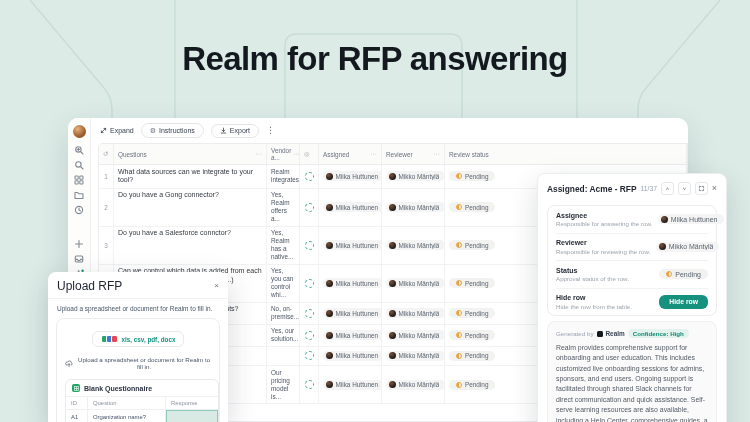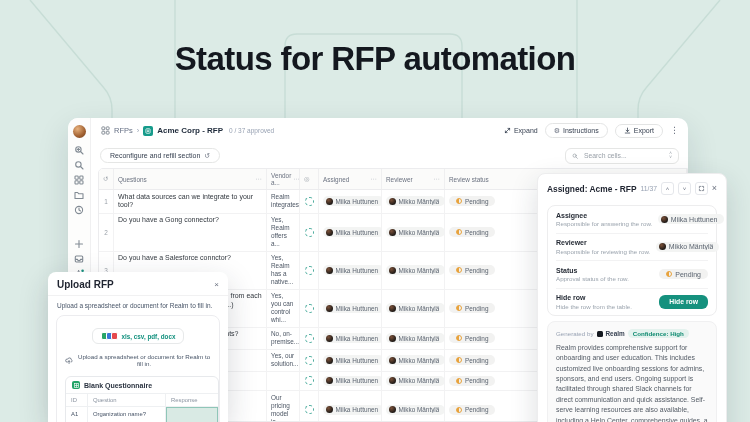--- a/index.html
+++ b/index.html
@@ -87,21 +87,21 @@
   .gen-by{font-size:6.2px;color:#98a2b3;white-space:nowrap;}
   .realm-logo{width:6px;height:6px;border-radius:1.5px;background:#14181f;flex:none;}
   .gen-name{font-size:6.4px;font-weight:700;color:#374151;}
   .conf-chip{background:#e4f2ee;color:#0e8a70;font-size:6.2px;font-weight:700;padding:1px 5px;border-radius:7px;white-space:nowrap;}
   .ans-text{margin-top:5px;font-size:6.9px;color:#525a64;line-height:1.5;}
 
   
   .modal{position:absolute;left:48px;top:272px;width:180px;height:150px;background:#fff;border-radius:8px 8px 0 0;
     box-shadow:0 10px 30px rgba(31,41,55,.18);z-index:30;overflow:hidden;}
   .m-head{display:flex;align-items:center;justify-content:space-between;padding:7px 9px 5px;border-bottom:1px solid #f1f1f2;}
-  .m-title{font-size:10px;font-weight:700;color:#1f2430;}
+  .m-title{font-size:12px;font-weight:400;color:#1f2430;}
   .m-close{font-size:8px;color:#6b7280;line-height:1;}
   .m-sub{padding:6px 9px 2px;font-size:6.5px;color:#475467;}
   .m-inner{margin:4px 8px 0;border:1px solid #ececef;border-radius:8px;padding:10px 8px 0;text-align:center;}
   .file-pill{display:inline-flex;align-items:center;gap:4px;border:1px solid #e7e9ea;border-radius:6px;padding:3px 8px;background:#fff;}
   .f-icons{display:flex;}
   .f-ic{width:7px;height:8px;border-radius:2px;margin-right:-2px;border:1px solid #fff;box-sizing:border-box;}
   .f-xls{background:#27a567;}
   .f-doc{background:#3878d8;}
   .f-pdf{background:#e5484d;margin-right:0;}
   .file-types{font-size:6.3px;font-weight:700;color:#12917e;}
@@ -124,21 +124,21 @@
   <svg class="bg-lines" width="750" height="422" viewBox="0 0 750 422">
     <g fill="none" stroke="#c7ddd6" stroke-width="1.4">
       <path d="M30,0 L104,88 Q112,97 112,110 L112,422"></path>
       <path d="M175,0 L175,422"></path>
       <path d="M285,422 L285,46 Q285,34 297,34 L450,34 Q462,34 462,46 L462,422"></path>
       <path d="M577,0 L577,422"></path>
       <path d="M720,0 L646,88 Q638,97 638,110 L638,422"></path>
     </g>
   </svg>
 
-  <div class="hero-title">Status for RFP automation</div>
+  <div class="hero-title">Realm for RFP answering</div>
 
   <div class="window">
     <div class="sidebar">
       <div class="avatar-big"></div>
       <span class="sb-ic">
           <svg width="10" height="10" viewBox="0 0 10 10" fill="none" stroke="#828b94" stroke-width="1.1" stroke-linecap="round">
             <circle cx="4.4" cy="4.4" r="2.7"></circle>
             <path d="M6.5 6.5 L9 9 M3.2 4.4 h2.4 M4.4 3.2 v2.4"></path>
           </svg>
         </span>
@@ -188,40 +188,20 @@
       <span class="sb-ic">
           <svg width="10" height="10" viewBox="0 0 10 10" fill="none" stroke="#828b94" stroke-width="1.1" stroke-linecap="round">
             <path d="M1.8 8.2 L5.2 4.8"></path>
             <circle cx="6.8" cy="3.2" r="1.9"></circle>
           </svg>
         </span>
     </div>
 
     <div class="main">
       <div class="topbar">
-        <div class="crumb">
-          <span class="sb-ic">
-              <svg width="9" height="9" viewBox="0 0 10 10" fill="none" stroke="#828b94" stroke-width="1.1">
-                <rect x="1" y="1" width="3.2" height="3.2" rx=".8"></rect>
-                <rect x="5.8" y="1" width="3.2" height="3.2" rx=".8"></rect>
-                <rect x="1" y="5.8" width="3.2" height="3.2" rx=".8"></rect>
-                <rect x="5.8" y="5.8" width="3.2" height="3.2" rx=".8"></rect>
-              </svg>
-            </span>
-          <span class="crumb-root">RFPs</span>
-          <span class="crumb-sep">›</span>
-          <span class="crumb-logo">
-              <svg width="6" height="6" viewBox="0 0 8 8" fill="none" stroke="#fff" stroke-width="1">
-                <rect x="1.2" y="1" width="5.6" height="6" rx="1"></rect>
-                <path d="M2.6 3 h2.8 M2.6 4.6 h2.8"></path>
-              </svg>
-            </span>
-          <span class="crumb-title">Acme Corp - RFP</span>
-          <span class="crumb-approved">0 / 37 approved</span>
-        </div>
         <div class="top-actions">
           <span class="txt-btn">
             <svg width="7" height="7" viewBox="0 0 10 10" fill="none" stroke="#374151" stroke-width="1.1" stroke-linecap="round">
                 <path d="M2 8 L8 2 M2 8 h2.4 M2 8 v-2.4 M8 2 h-2.4 M8 2 v2.4"></path>
               </svg>
             <span>Expand</span>
           </span>
           <span class="pill-btn">
             <span style="font-size:7px;color:#6b7280;">⚙</span>
             <span>Instructions</span>
@@ -229,37 +209,20 @@
           <span class="pill-btn">
             <svg width="7" height="7" viewBox="0 0 10 10" fill="none" stroke="#374151" stroke-width="1.1" stroke-linecap="round">
                 <path d="M5 1.5 V6.3 M3 4.5 L5 6.6 L7 4.5 M1.8 8.6 H8.2"></path>
               </svg>
             <span>Export</span>
           </span>
           <span class="kebab">⋮</span>
         </div>
       </div>
 
-      <div class="subbar">
-        <span class="recfg">
-          <span>Reconfigure and refill section</span>
-          <span style="font-size:7px;color:#6b7280;">↺</span>
-        </span>
-        <div class="search">
-          <svg width="6" height="6" viewBox="0 0 10 10" fill="none" stroke="#9aa1a9" stroke-width="1.2" stroke-linecap="round">
-              <circle cx="4.4" cy="4.4" r="2.7"></circle>
-              <path d="M6.5 6.5 L9 9"></path>
-            </svg>
-          <input placeholder="Search cells..." style="">
-          <span class="stepper">
-              <span>˄</span>
-              <span>˅</span>
-            </span>
-        </div>
-      </div>
 
       <div class="tablewrap">
         <div class="thead">
           <div class="th">
               <span style="color:#9aa1a9;">↺</span>
             </div>
           <div class="th">
               <span>Questions</span>
               <span class="dots">⋯</span>
             </div>

